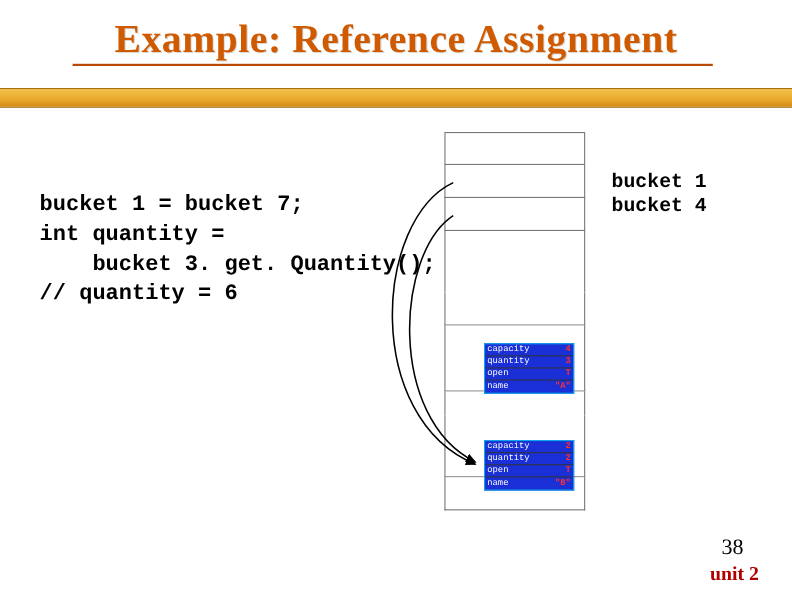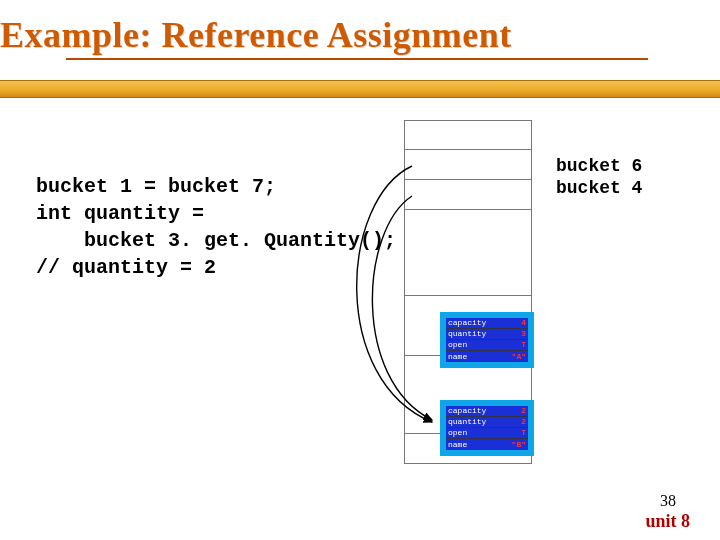--- a/index.html
+++ b/index.html
@@ -10,21 +10,21 @@
     background: #fff;
     font-family: "Times New Roman", Times, serif;
     position: relative;
     overflow: hidden;
   }
   .title {
     position: absolute;
     top: 14px;
     left: 0;
     width: 720px;
-    text-align: left;
+    text-align: center;
     font-size: 36px;
     font-weight: bold;
     color: #d05a00;
     letter-spacing: 0.5px;
     text-shadow: 1px 1px 0 rgba(0,0,0,0.15);
   }
   .title-underline {
     position: absolute;
     top: 58px;
     left: 66px;
@@ -87,23 +87,23 @@
     position: absolute;
     font-family: "Courier New", Courier, monospace;
     font-size: 18px;
     font-weight: bold;
     color: #000;
     line-height: 1.2;
   }
   .lbl1 { top: 156px; left: 556px; }
   .lbl2 { top: 178px; left: 556px; }
   .obj {
-    width: 94px;
+    width: 82px;
     box-sizing: border-box;
-    border: 6px solid #0ea5e9;
+    border: 1px solid #0ea5e9;
     background: #1a2fd6;
     font-family: "Courier New", Courier, monospace;
     font-size: 8px;
     line-height: 1.0;
   }
   .obj-row {
     height: 11px;
     box-sizing: border-box;
     border-bottom: 1px solid #334;
     color: #fff;
@@ -125,21 +125,21 @@
   }
   .obj2-wrap {
     position: absolute;
     top: 400px;
     left: 440px;
   }
   .footer-page {
     position: absolute;
     bottom: 30px;
     right: 44px;
-    font-size: 16px;
+    font-size: 20px;
     color: #000;
   }
   .footer-unit {
     position: absolute;
     bottom: 8px;
     right: 30px;
     font-size: 18px;
     font-weight: bold;
     color: #b00000;
   }
@@ -154,36 +154,36 @@
 <body>
 
 <div class="title">Example: Reference Assignment</div>
 <div class="title-underline"></div>
 <div class="gold-bar"></div>
 
 <div class="code">
 <span>bucket 1 = bucket 7;</span>
 <span>int quantity =</span>
 <span>    bucket 3. get. Quantity();</span>
-<span>// quantity = 2</span>
+<span>// quantity = 6</span>
 </div>
 
 <div class="mem-stack">
   <div class="mem-cell first"></div>
   <div class="mem-cell"></div>
   <div class="mem-cell"></div>
   <div class="mem-cell spacer"></div>
   <div class="mem-cell"></div>
   <div class="mem-cell" style="height:60px;"></div>
   <div class="mem-cell spacer2"></div>
   <div class="mem-cell" style="height:56px;"></div>
   <div class="mem-cell"></div>
 </div>
 
-<div class="var-labels lbl1">bucket 6</div>
+<div class="var-labels lbl1">bucket 1</div>
 <div class="var-labels lbl2">bucket 4</div>
 
 <div class="obj1-wrap">
   <div class="obj">
     <div class="obj-row">
       <span class="k">capacity</span>
       <span class="v">4</span>
     </div>
     <div class="obj-row">
       <span class="k">quantity</span>
@@ -225,13 +225,13 @@
   <defs>
     <marker id="arrowhead" markerWidth="8" markerHeight="8" refX="6" refY="3" orient="auto">
       <path d="M0,0 L7,3 L0,6 Z" fill="#000"></path>
     </marker>
   </defs>
   <path d="M 412 166 C 340 200, 330 380, 432 422" stroke="#000" stroke-width="1.4" fill="none" marker-end="url(#arrowhead)"></path>
   <path d="M 412 196 C 360 230, 352 380, 432 420" stroke="#000" stroke-width="1.4" fill="none" marker-end="url(#arrowhead)"></path>
 </svg>
 
 <div class="footer-page">38</div>
-<div class="footer-unit">unit 8</div>
+<div class="footer-unit">unit 2</div>
 
 </body></html>

